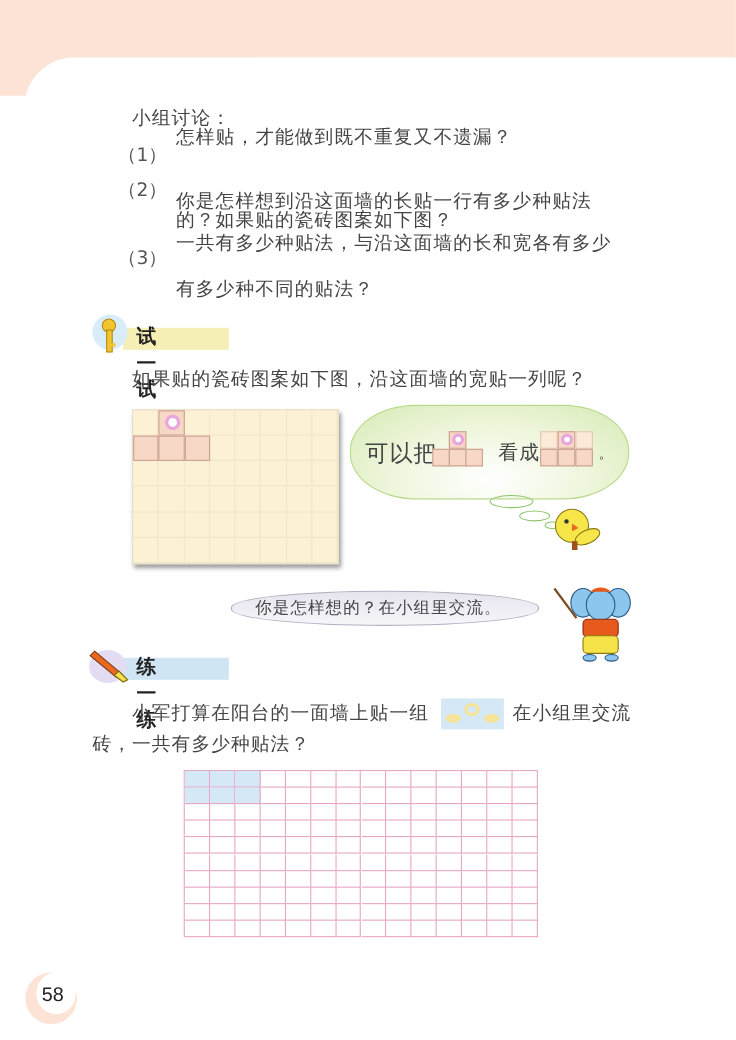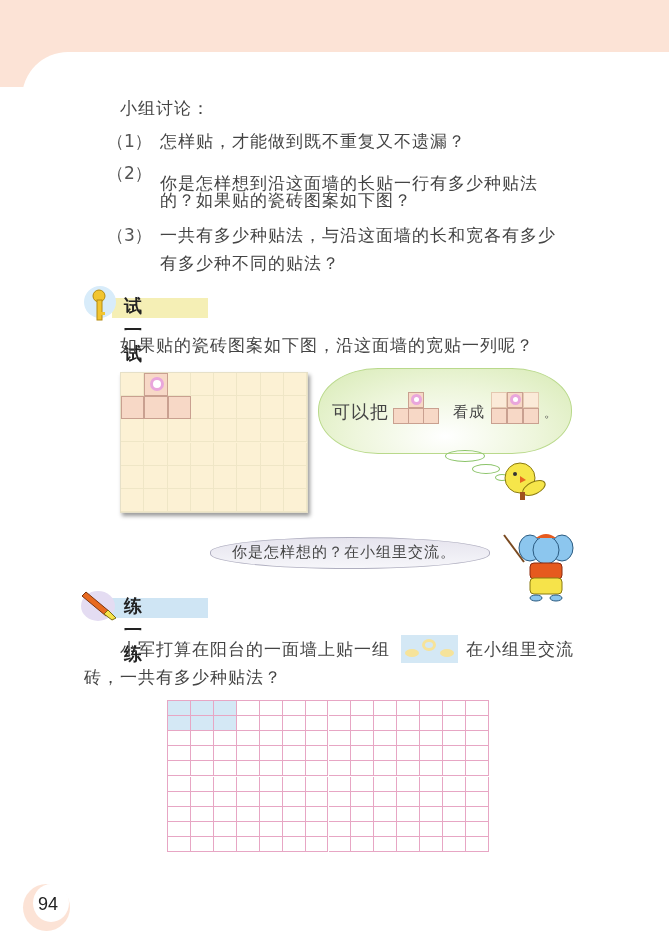--- a/index.html
+++ b/index.html
@@ -31,28 +31,28 @@
 </style>
 </head>
 <body>
 
 <div class="top-band"></div>
 <div class="top-curve"></div>
 
 <div class="txt" style="left:120px;top:97px;">小组讨论：</div>
 
 <div class="num" style="left:107px;top:130px;">（1）</div>
-<div class="txt" style="left:160px;top:130px;text-align:right;">怎样贴，才能做到既不重复又不遗漏？</div>
+<div class="txt" style="left:160px;top:114px;text-align:right;">怎样贴，才能做到既不重复又不遗漏？</div>
 
 <div class="num" style="left:107px;top:162px;">（2）</div>
 <div class="txt" style="left:160px;top:172px;">你是怎样想到沿这面墙的长贴一行有多少种贴法</div>
 <div class="txt" style="left:160px;top:189px;">的？如果贴的瓷砖图案如下图？</div>
 
 <div class="num" style="left:107px;top:224px;">（3）</div>
-<div class="txt" style="left:160px;top:224px;text-align:right;">一共有多少种贴法，与沿这面墙的长和宽各有多少</div>
+<div class="txt" style="left:160px;top:210px;text-align:right;">一共有多少种贴法，与沿这面墙的长和宽各有多少</div>
 <div class="txt" style="left:160px;top:252px;">有多少种不同的贴法？</div>
 
 <div class="section-head">
   <div class="section-bar" style="left:112px;top:298px;width:96px;background:#f5efb5;"></div>
   <svg style="position:absolute;left:82px;top:284px;" width="36" height="40">
     <ellipse cx="18" cy="18" rx="16" ry="16" fill="#d8ecfa"></ellipse>
     <circle cx="17" cy="12" r="6" fill="#f2c530" stroke="#b48a10"></circle>
     <rect x="15" y="16" width="5" height="20" fill="#f2c530" stroke="#b48a10"></rect>
     <rect x="19" y="28" width="4" height="3" fill="#f2c530"></rect>
   </svg>
@@ -111,29 +111,29 @@
     <div class="cell" style="left: 139.5px; top: 115.833px; width: 23.25px; height: 23.1667px;"></div>
     <div class="cell" style="left: 162.75px; top: 115.833px; width: 23.25px; height: 23.1667px;"></div>
     <div class="tile" style="left: 23.25px; top: 0px; width: 23.25px; height: 23.1667px;"></div>
     <div class="tile" style="left: 0px; top: 23.1667px; width: 23.25px; height: 23.1667px;"></div>
     <div class="tile" style="left: 23.25px; top: 23.1667px; width: 23.25px; height: 23.1667px;"></div>
     <div class="tile" style="left: 46.5px; top: 23.1667px; width: 23.25px; height: 23.1667px;"></div>
     <div class="flower-center" style="left: 29.25px; top: 4px;"></div>
   </div>
 
 <div class="cloud"></div>
-<div class="txt" style="left:332px;top:401px;font-size:18px;">可以把</div>
+<div class="txt" style="left:332px;top:401px;font-size:21px;">可以把</div>
 <div style="position:absolute;left:393px;top:392px;width:46px;height:32px;">
   <div class="tile" style="left:15px;top:0;width:16px;height:16px;"></div>
   <div class="tile" style="left:0;top:16px;width:16px;height:16px;"></div>
   <div class="tile" style="left:15px;top:16px;width:16px;height:16px;"></div>
   <div class="tile" style="left:30px;top:16px;width:16px;height:16px;"></div>
   <div class="flower-center" style="left:18px;top:2px;width:5px;height:5px;"></div>
 </div>
-<div class="txt" style="left:453px;top:401px;font-size:15px;">看成</div>
+<div class="txt" style="left:453px;top:401px;font-size:18px;">看成</div>
 <div style="position:absolute;left:491px;top:392px;width:48px;height:32px;">
   <div class="tile" style="left:0;top:0;width:16px;height:16px;background:#fbead8;border-color:#e4c8b0;"></div>
   <div class="tile" style="left:16px;top:0;width:16px;height:16px;"></div>
   <div class="tile" style="left:32px;top:0;width:16px;height:16px;background:#fbead8;border-color:#e4c8b0;"></div>
   <div class="tile" style="left:0;top:16px;width:16px;height:16px;"></div>
   <div class="tile" style="left:16px;top:16px;width:16px;height:16px;"></div>
   <div class="tile" style="left:32px;top:16px;width:16px;height:16px;"></div>
   <div class="flower-center" style="left:19px;top:2px;width:5px;height:5px;"></div>
 </div>
 <div class="txt" style="left:544px;top:402px;font-size:13px;">。</div>
@@ -322,13 +322,13 @@
     <div class="c" style="left: 183.429px; top: 135.9px; width: 22.9286px; height: 15.1px;"></div>
     <div class="c" style="left: 206.357px; top: 135.9px; width: 22.9286px; height: 15.1px;"></div>
     <div class="c" style="left: 229.286px; top: 135.9px; width: 22.9286px; height: 15.1px;"></div>
     <div class="c" style="left: 252.214px; top: 135.9px; width: 22.9286px; height: 15.1px;"></div>
     <div class="c" style="left: 275.143px; top: 135.9px; width: 22.9286px; height: 15.1px;"></div>
     <div class="c" style="left: 298.071px; top: 135.9px; width: 22.9286px; height: 15.1px;"></div>
   </div>
 
 <div class="page-num-circle"></div>
 <div class="page-num-inner"></div>
-<div class="page-num">94</div>
+<div class="page-num">58</div>
 
 </body></html>

